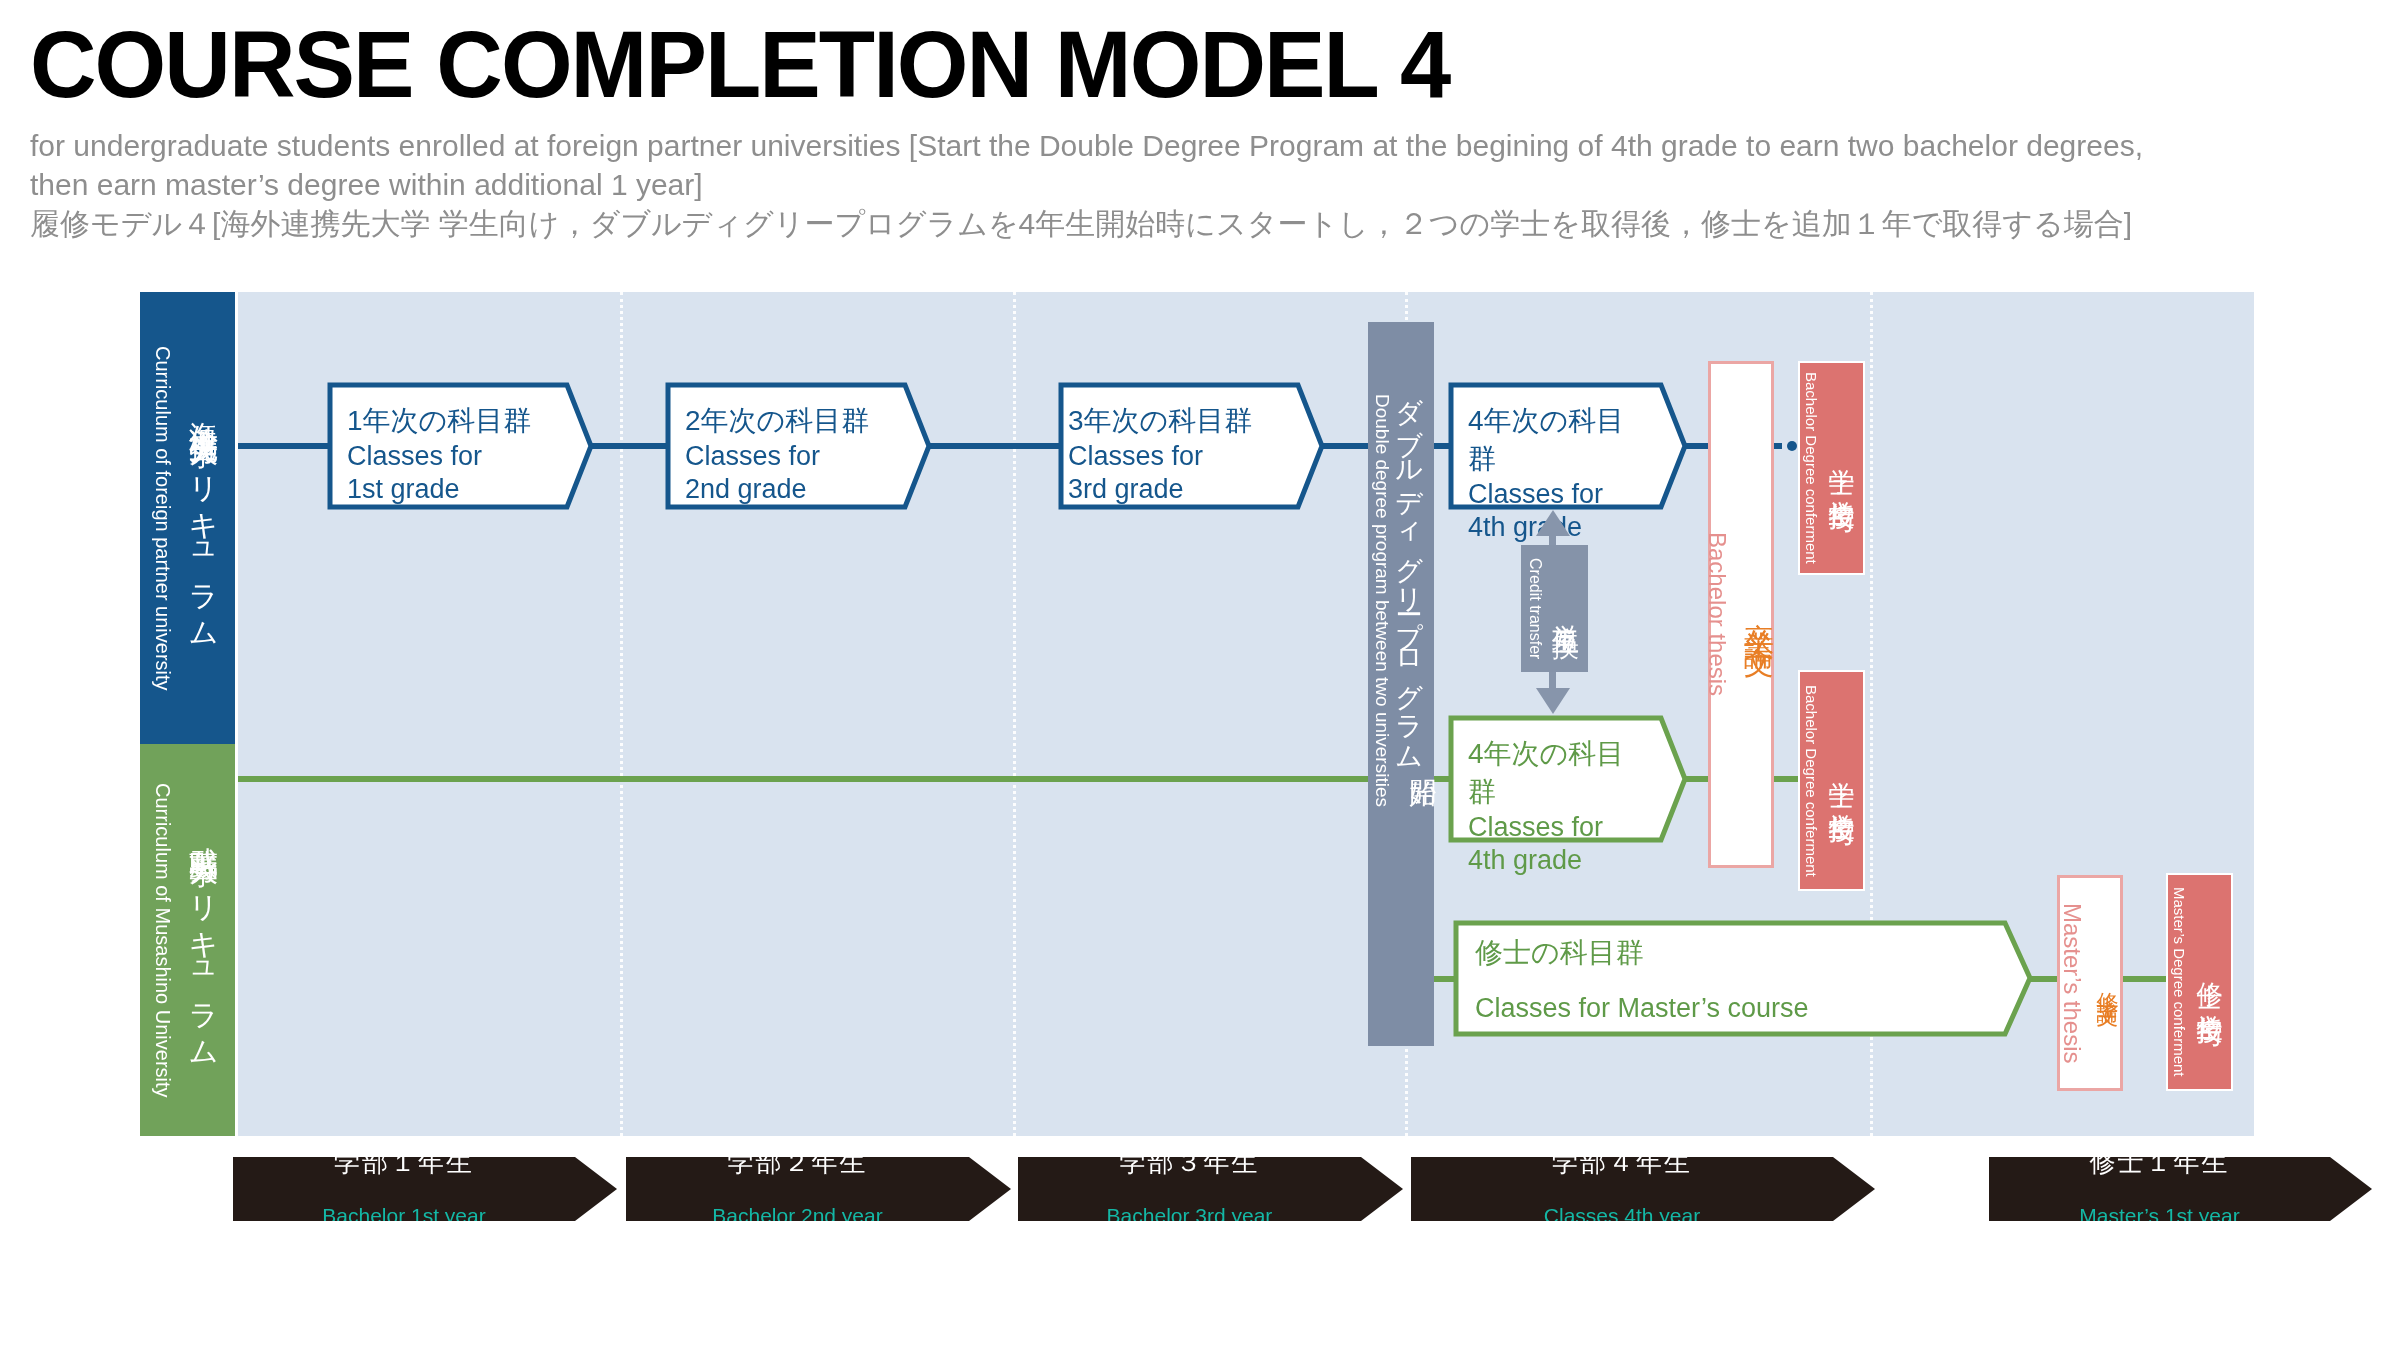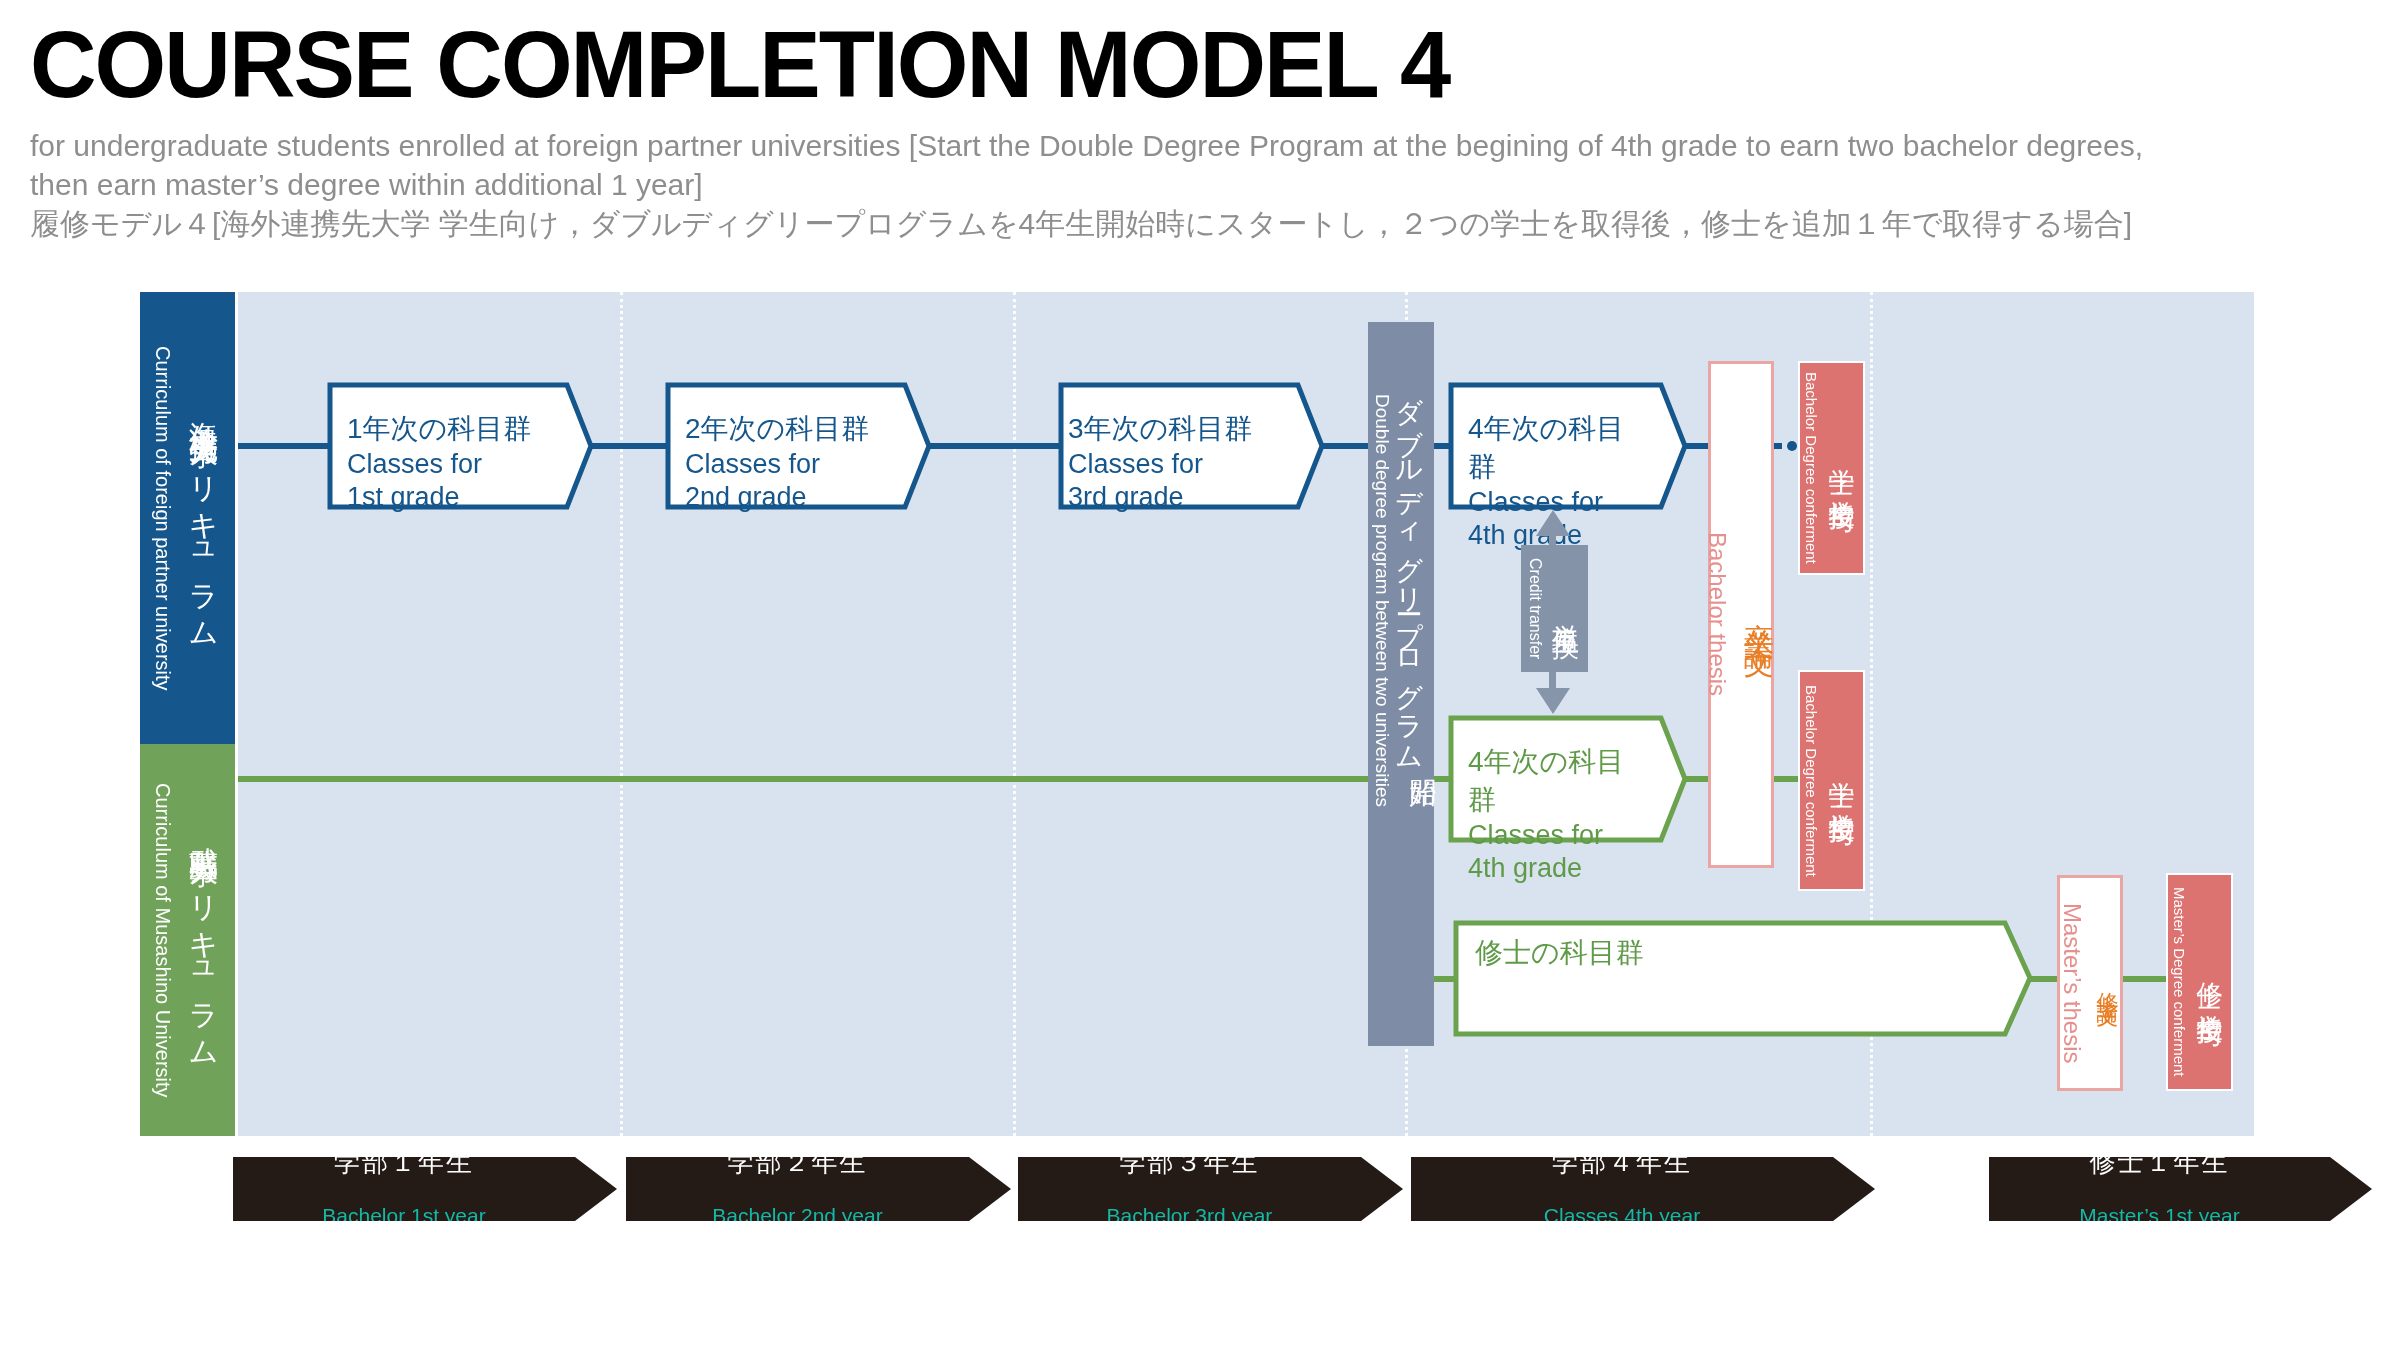--- a/index.html
+++ b/index.html
@@ -24,21 +24,21 @@
   .sb-ja{font-size:29px;color:#fff;letter-spacing:3px;}
 
   
   .hline{height:6px;z-index:2;}
   .line-blue{background:#15568c;}
   .line-green{background:#6ba24e;}
   .dot-blue{left:1787px;top:441px;width:10px;height:10px;border-radius:50%;background:#15568c;z-index:2;}
 
   
   .cbox{z-index:3;}
-  .cbox-text{z-index:4;display:flex;flex-direction:column;justify-content:space-between;padding:28px 18px 12px 20px;box-sizing:border-box;}
+  .cbox-text{z-index:4;display:flex;flex-direction:column;justify-content:space-between;padding:20px 18px 12px 20px;box-sizing:border-box;}
   .t-blue{color:#15568c;}
   .t-green{color:#5f9a48;}
   .cbox-ja{font-size:28px;}
   .cbox-en{font-size:27px;line-height:33px;}
 
   
   .ddp-bar{left:1368px;top:322px;width:66px;height:724px;background:#7e8da5;z-index:4;}
   .ddp-en{left:3px;top:72px;font-size:19px;color:#fff;}
   .ddp-ja{left:23px;top:56px;font-size:27px;color:#fff;letter-spacing:1px;}
   .ddp-start{left:37px;top:436px;font-size:27px;color:#fff;letter-spacing:2px;}
@@ -158,20 +158,21 @@
       <div>Classes for</div>
       <div>4th grade</div>
     </div>
 </div>
 
 <svg class="abs cbox" style="left:1453px;top:920px" width="580" height="117">
     <polygon points="3,3 552,3 577,58 552,114 3,114" fill="#fff" stroke="#6ba24e" stroke-width="5"></polygon>
   </svg>
 <div class="abs cbox-text t-green" style="left:1453px;top:920px;width:555px;height:117px;padding:14px 18px 12px 22px">
   <div class="cbox-ja">修士の科目群</div>
+  <div class="cbox-en">Classes for Master’s course</div>
 </div>
 
 <div class="abs ddp-bar">
   <div class="abs ven ddp-en">Double degree program between two universities</div>
   <div class="abs vja ddp-ja">ダブルディグリープログラム</div>
   <div class="abs vja ddp-start">開始</div>
 </div>
 
 <div class="abs ct-tri ct-up"></div>
 <div class="abs ct-shaft"></div>

